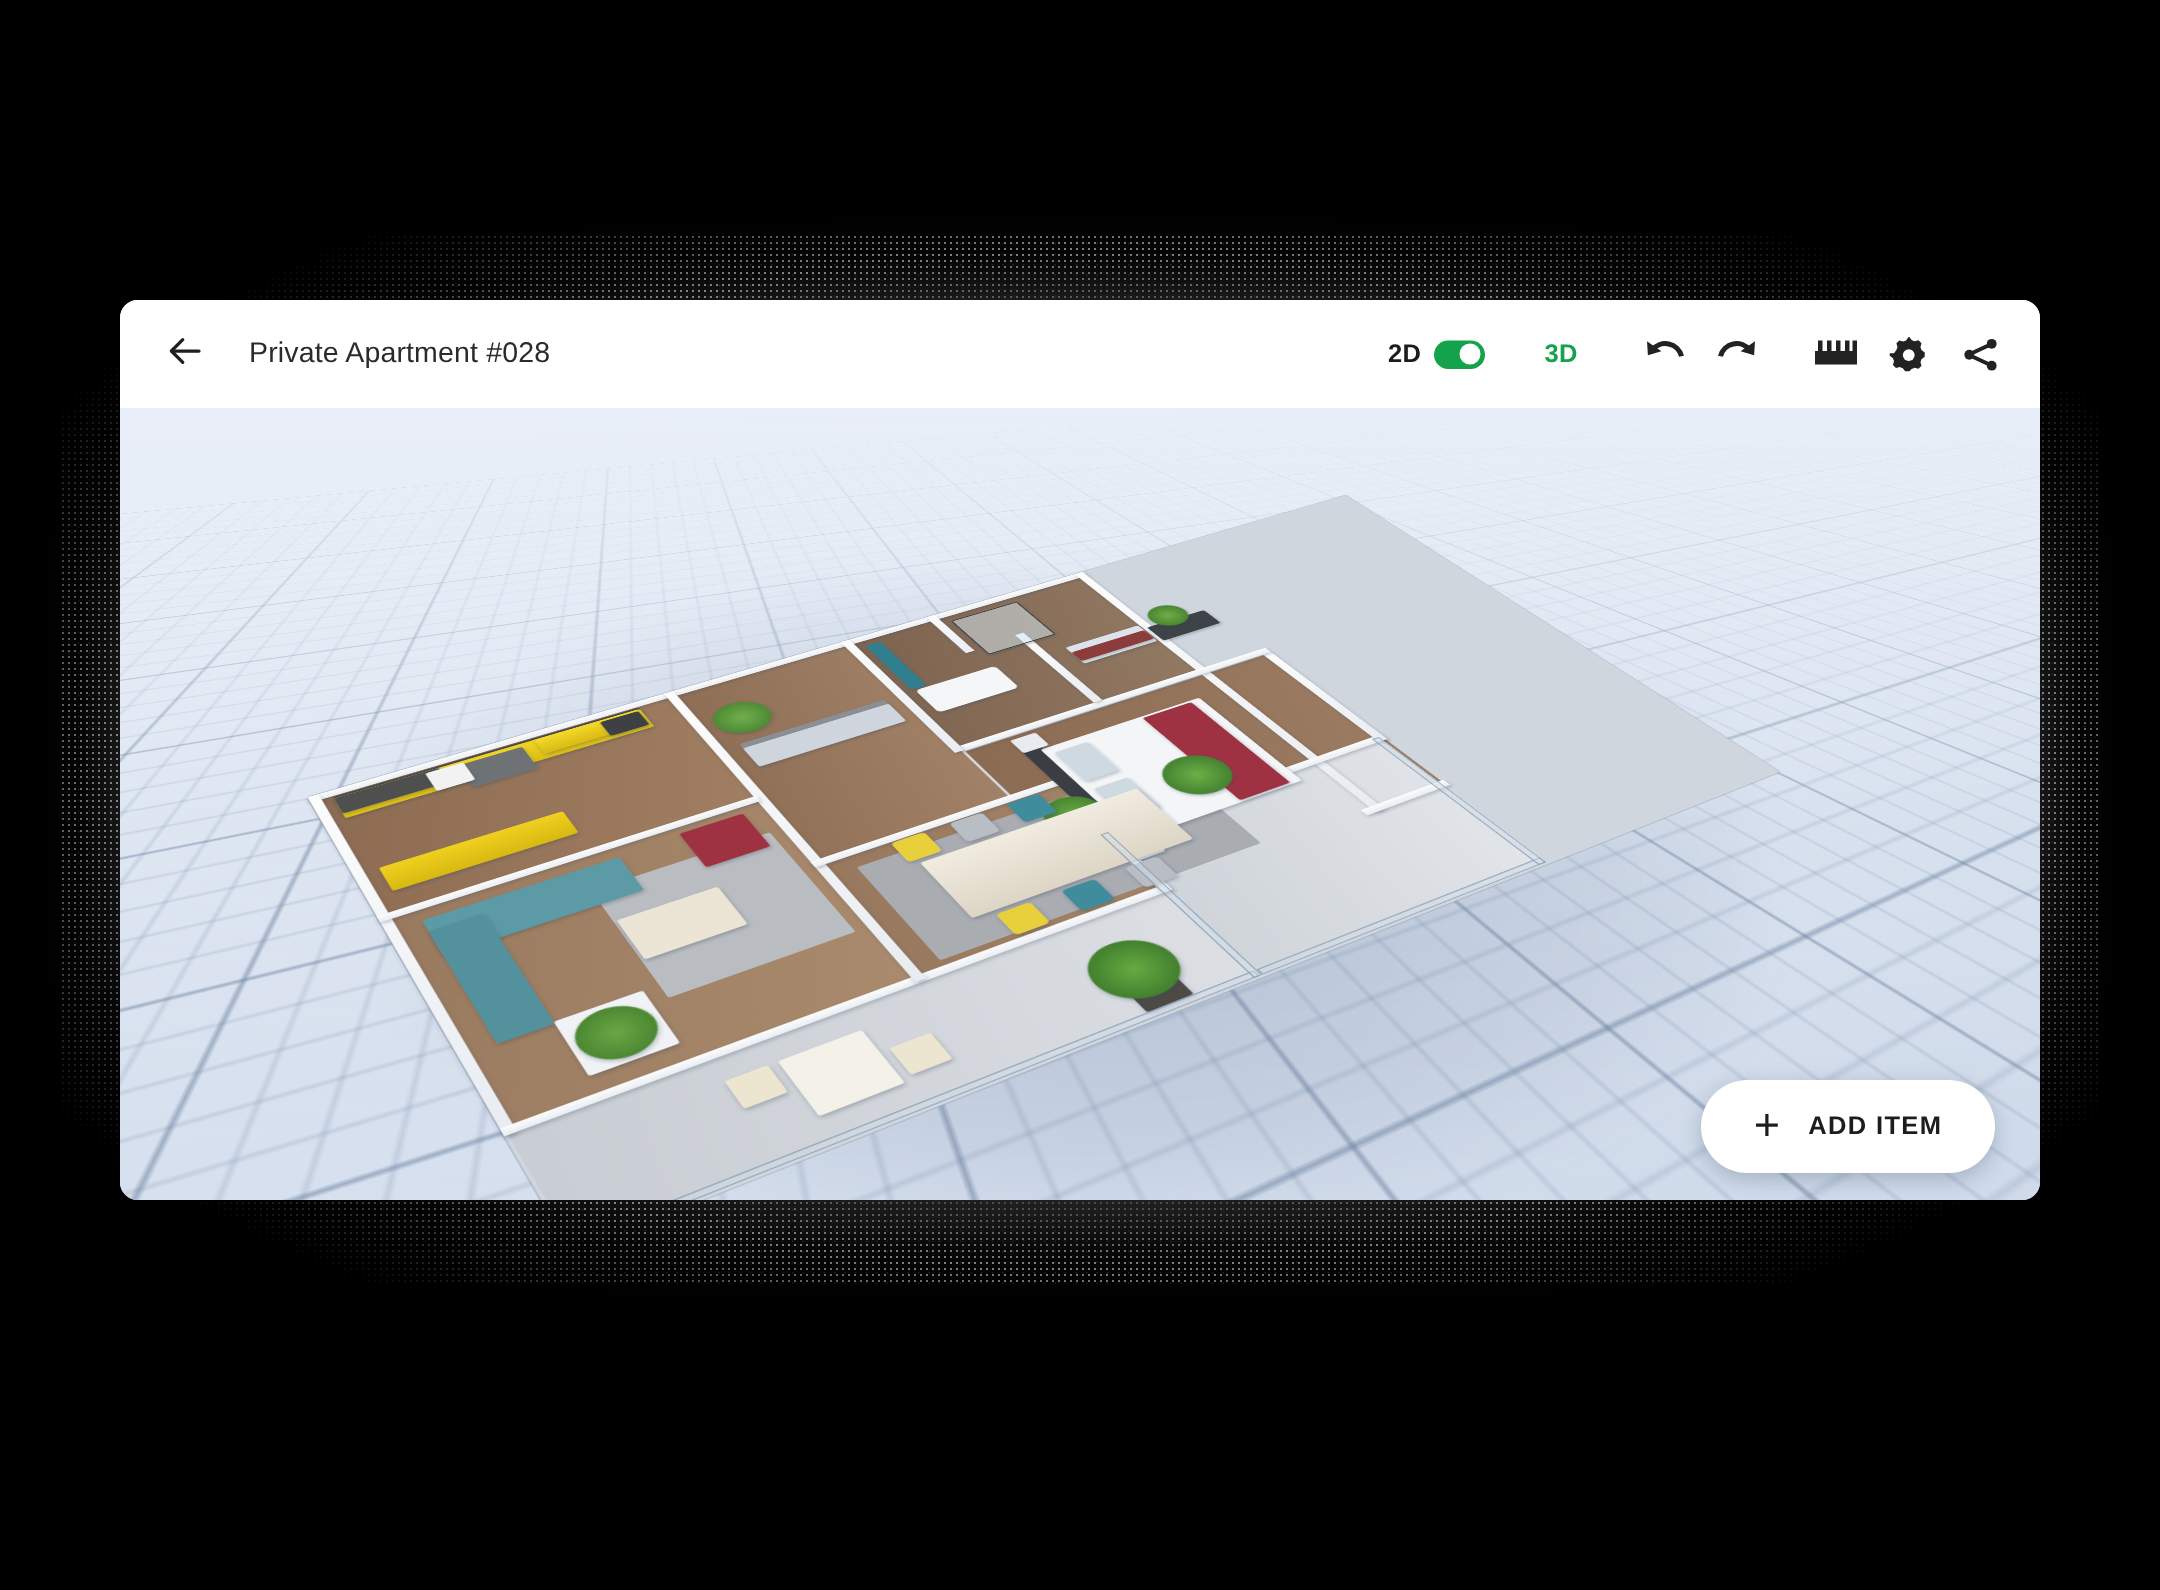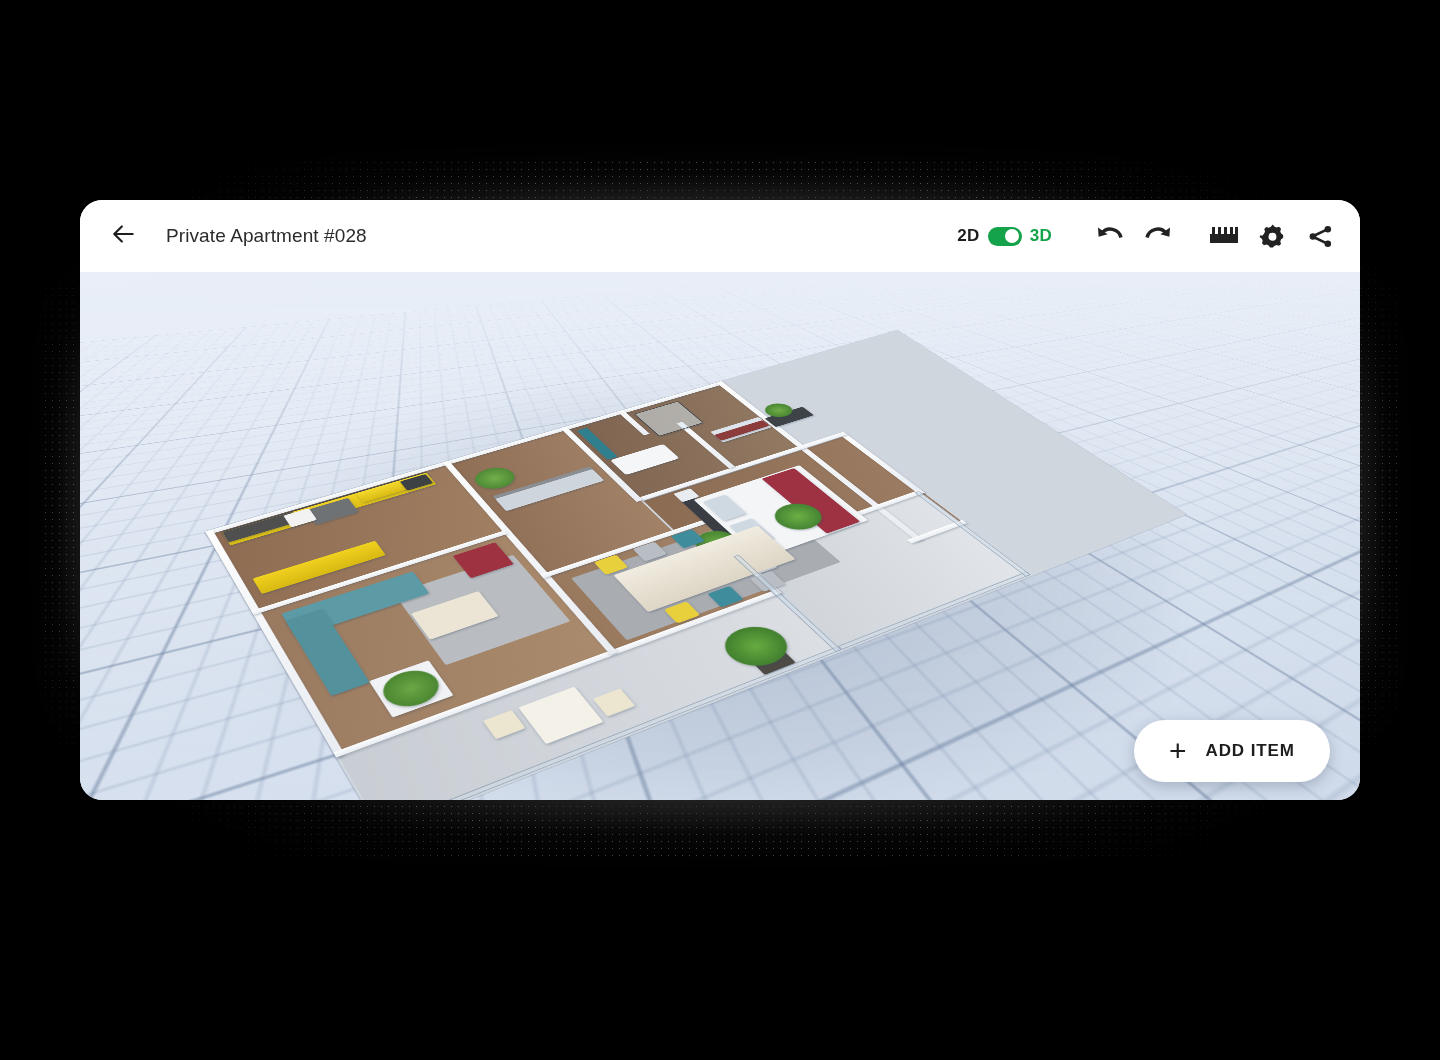--- a/index.html
+++ b/index.html
@@ -32,21 +32,21 @@
       radial-gradient(rgba(255,255,255,.55) .5px, transparent .6px);
     background-size: 4px 4px, 7px 7px;
     background-position: 0 0, 2px 3px;
     -webkit-mask-image: radial-gradient(ellipse 60% 62% at 50% 50%, transparent 62%, #000 78%, transparent 100%);
     mask-image: radial-gradient(ellipse 60% 62% at 50% 50%, transparent 62%, #000 78%, transparent 100%);
   }
 
   
   .app-card {
     position: absolute; left: 80px; top: 200px; width: 1280px; height: 600px;
-    background: #fff; border-radius: 22px; overflow: hidden;
+    background: #fff; border-radius: 12px; overflow: hidden;
   }
 
   
   .app-header {
     position: relative; height: 72px; background: #fff;
     display: flex; align-items: center; padding: 0 16px 0 22px;
   }
   .back-btn {
     width: 44px; height: 44px; display: flex; align-items: center; justify-content: center;
     cursor: pointer; flex: 0 0 auto;
@@ -54,21 +54,21 @@
   .page-title {
     margin-left: 20px; font-size: 19px; color: #2b2b2b; letter-spacing: .1px;
     white-space: nowrap;
   }
   .header-spacer { flex: 1 1 auto; }
   .header-tools { display: flex; align-items: center; gap: 0; }
 
   .dim-toggle { display: flex; align-items: center; gap: 8px; margin-right: 34px; cursor: pointer; }
   .dim-label { font-size: 17px; font-weight: bold; letter-spacing: .3px; }
   .dim-label.off { color: #1c1c1c; }
-  .dim-label.on  { color: #14a24a; }
+  .dim-label.on  { color: #14a24a; margin-left: 32px; }
   .switch {
     width: 34px; height: 19px; border-radius: 10px; background: #14a24a;
     position: relative; flex: 0 0 auto;
   }
   .switch .knob {
     position: absolute; top: 2.5px; right: 2.5px; width: 14px; height: 14px;
     border-radius: 50%; background: #fff;
   }
 
   .icon-btn {

